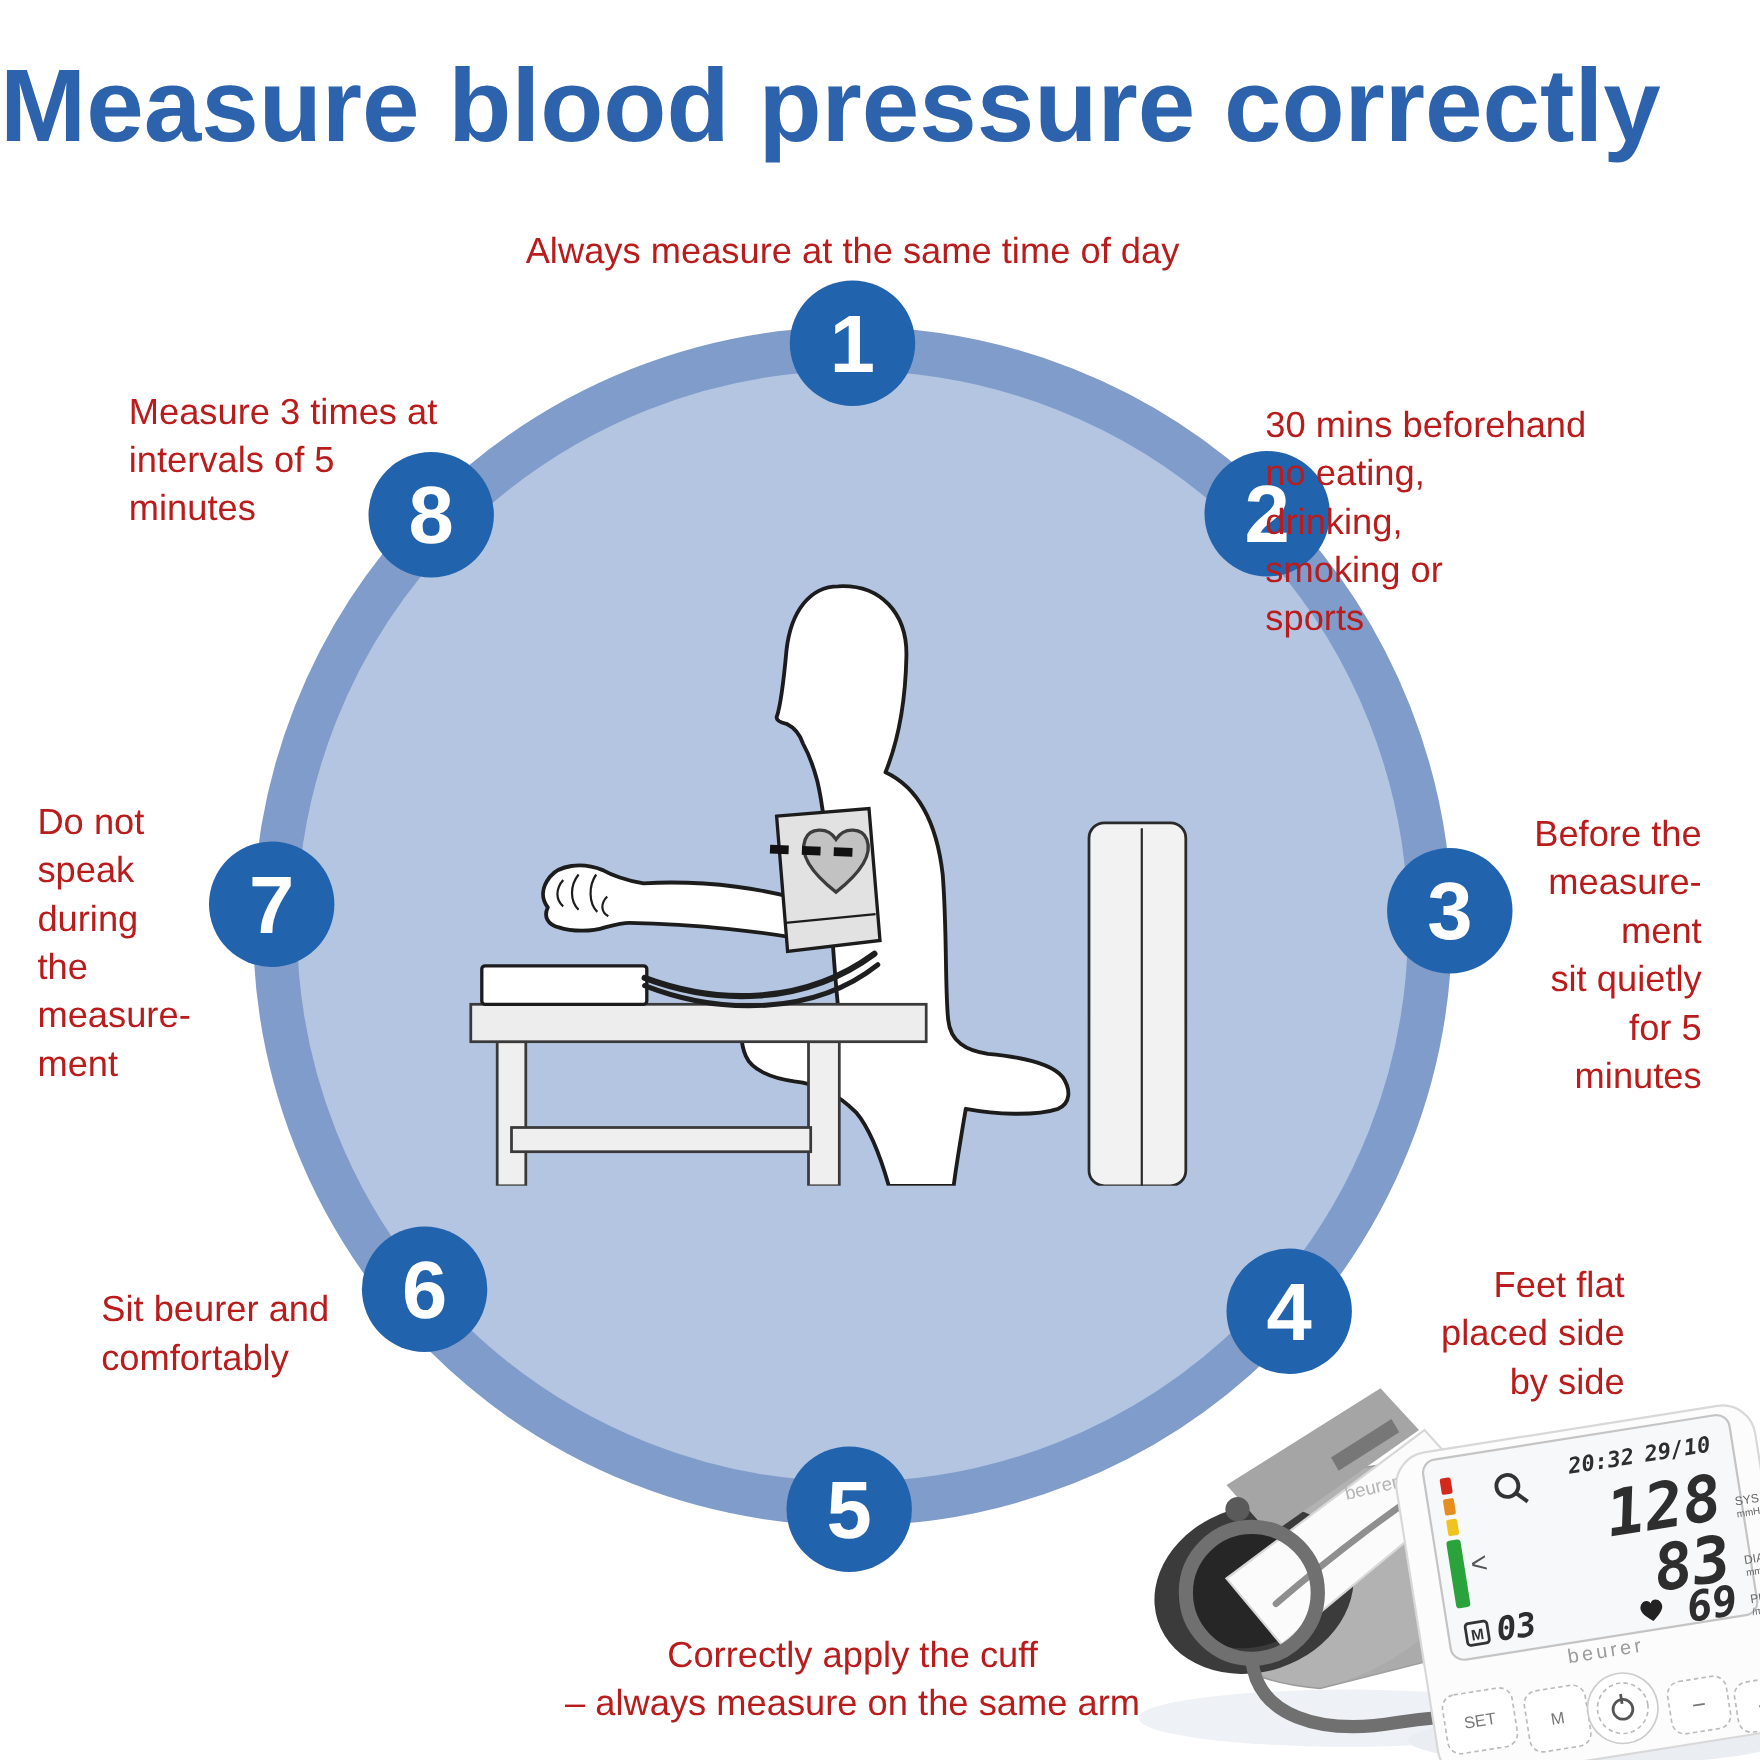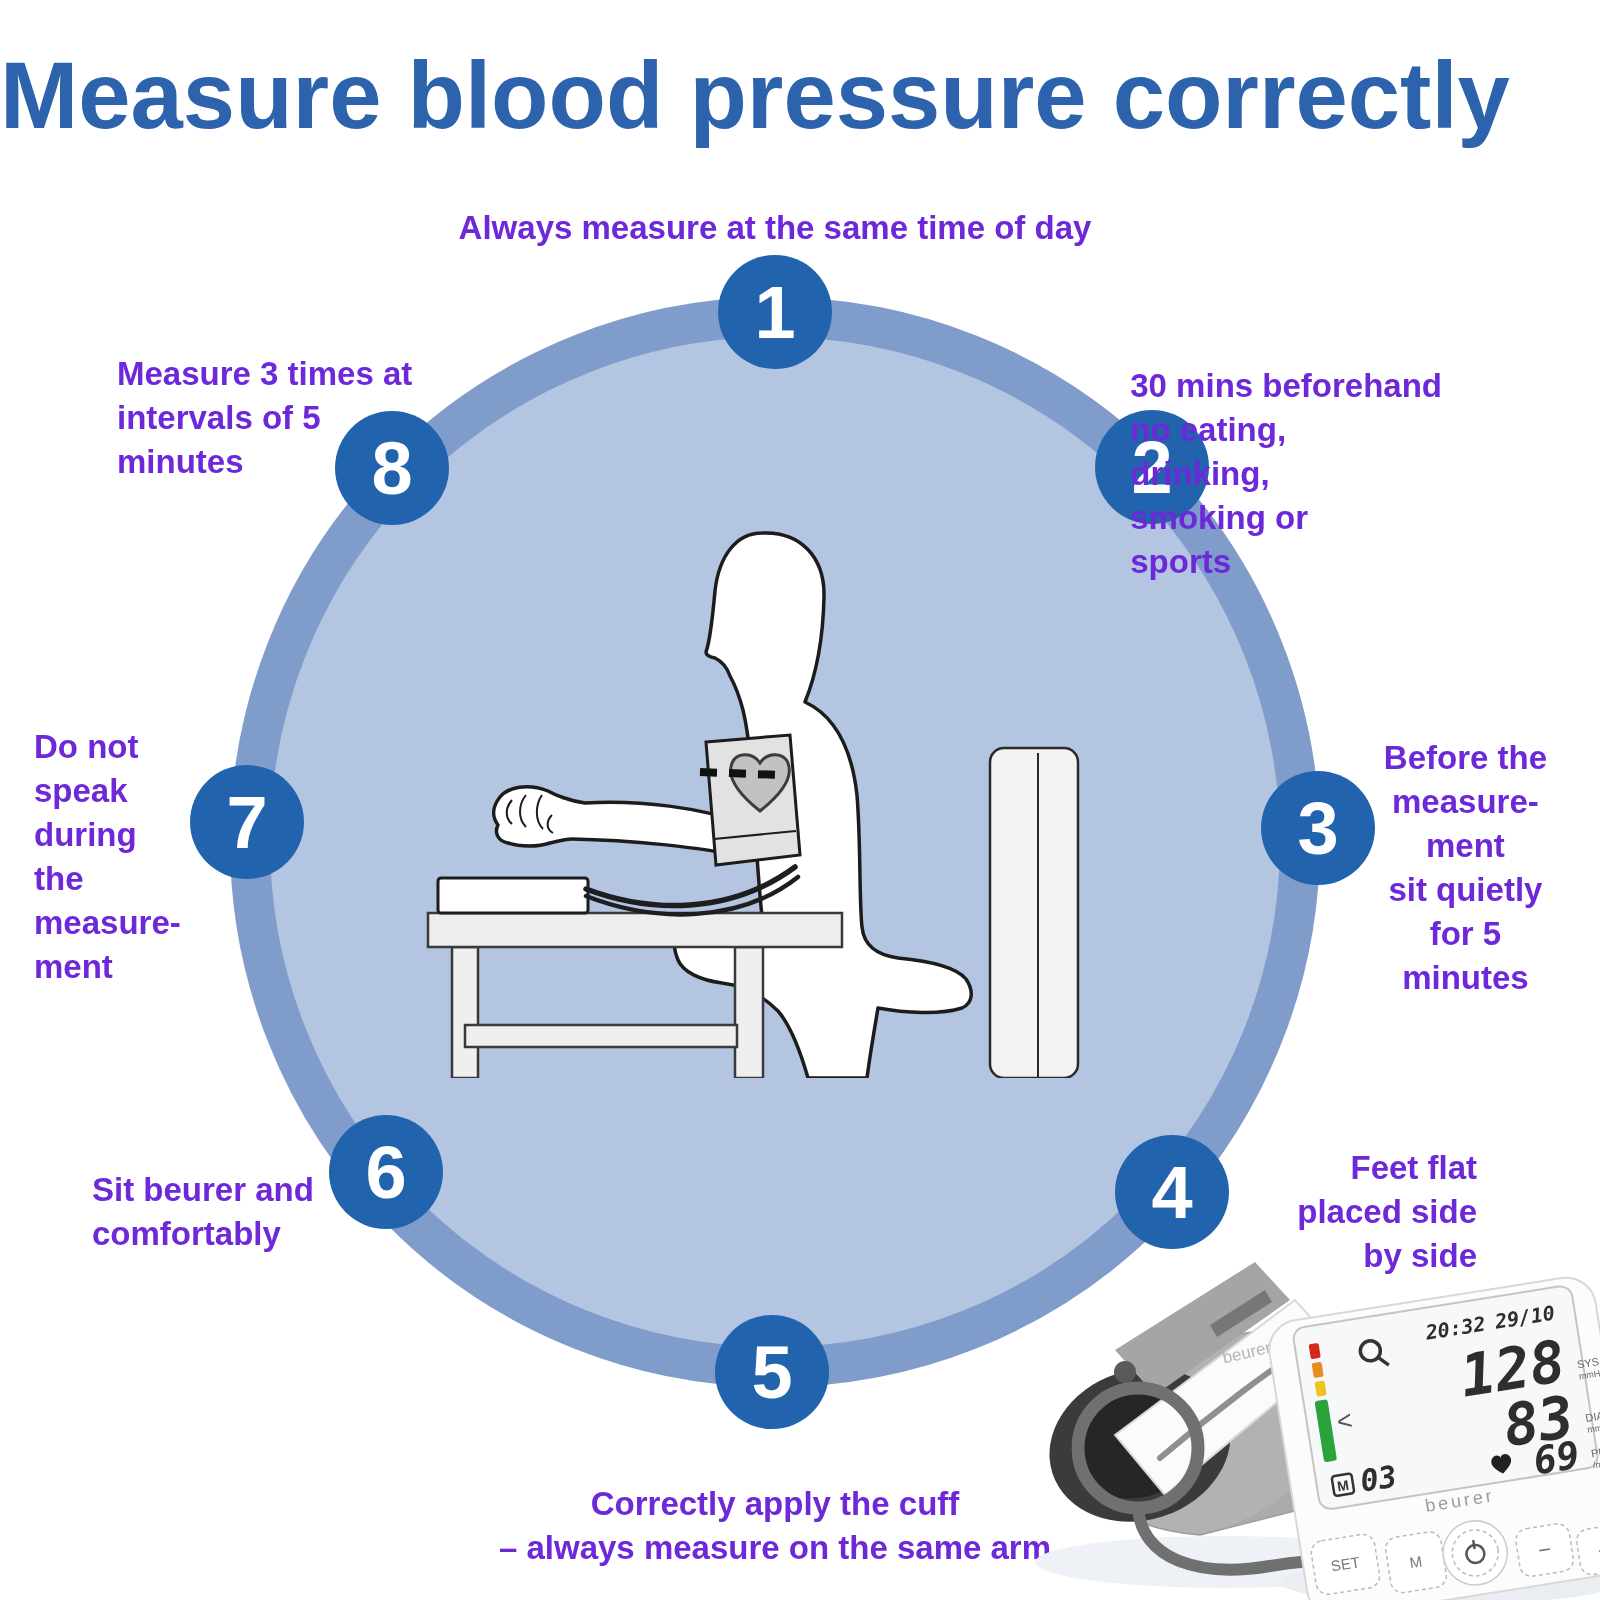--- a/index.html
+++ b/index.html
@@ -8,24 +8,24 @@
   .title{position:absolute;left:0;top:42px;width:1600px;text-align:left;
          font-size:94px;font-weight:700;color:#2d63ad;letter-spacing:0px;}
   .big-circle{position:absolute;left:230px;top:297px;width:1010px;height:1010px;
               border:40px solid #7f9cca;background:#b3c5e1;border-radius:50%;}
   .step-circle{position:absolute;width:114px;height:114px;border-radius:50%;background:#2263ae;
                color:#ffffff;display:flex;align-items:center;justify-content:center;
                font-size:74px;font-weight:700;}
   .c1{left:718px;top:255px;} .c2{left:1095px;top:410px;} .c3{left:1261px;top:771px;}
   .c4{left:1115px;top:1135px;} .c5{left:715px;top:1315px;} .c6{left:329px;top:1115px;}
   .c7{left:190px;top:765px;} .c8{left:335px;top:411px;}
-  .step-text{position:absolute;font-size:33px;line-height:44px;white-space:pre-line;color:#6d28d9;font-weight:bold;}
+  .step-text{position:absolute;font-size:33px;line-height:44px;white-space:pre-line;color:#b91c1c;}
   .s1{left:375px;top:206px;width:800px;text-align:center;}
   .s2{right:158px;top:364px;}
-  .s3{right:53px;top:736px;text-align:center;}
+  .s3{right:53px;top:736px;text-align:right;}
   .s4{right:123px;top:1146px;text-align:right;}
   .s5{left:375px;top:1482px;width:800px;text-align:center;}
   .s6{left:92px;top:1168px;text-align:left;}
   .s7{left:34px;top:725px;text-align:left;}
   .s8{left:117px;top:352px;text-align:left;}
   svg{position:absolute;}
   #illustration{left:400px;top:495px;}
   #device{left:1020px;top:1230px;}
   .seg7{font-family:"DejaVu Sans Mono",monospace;font-style:italic;font-weight:700;fill:#2e2e2e;}
   .lcd-label{font-family:"Liberation Sans",sans-serif;fill:#666;}

